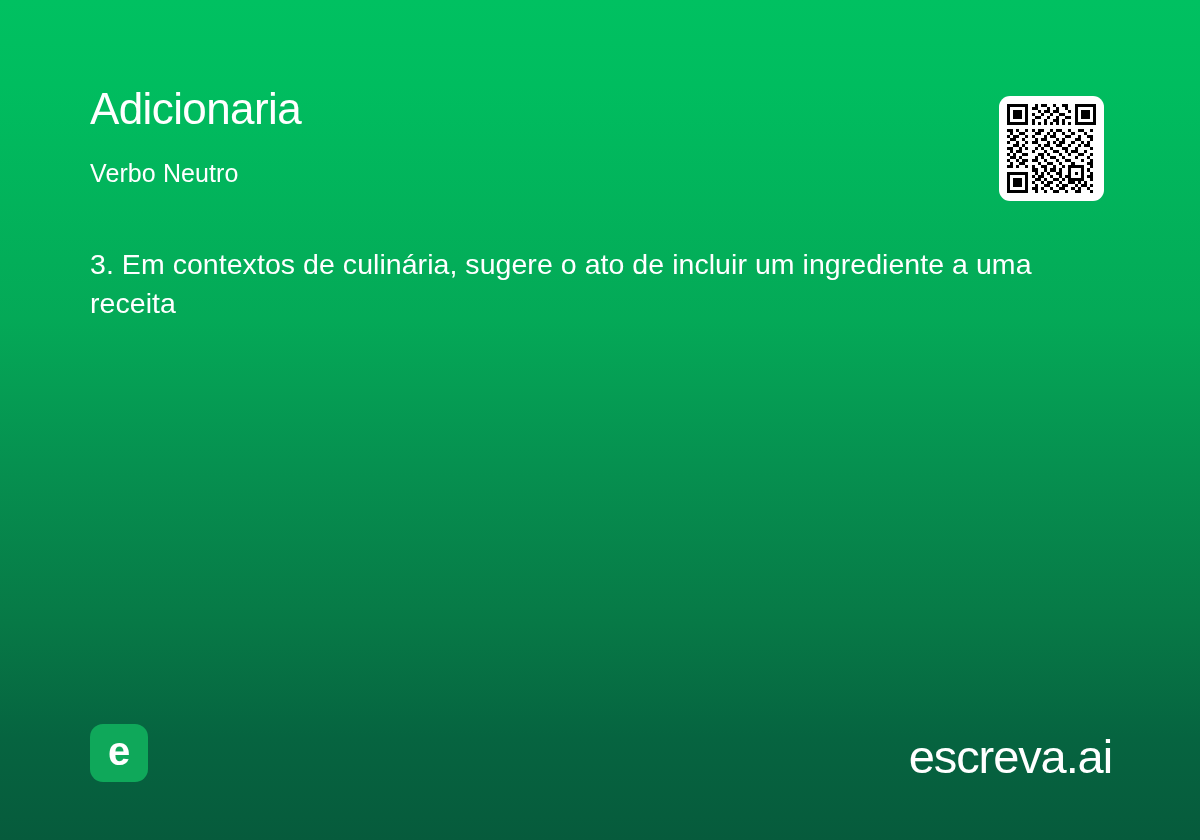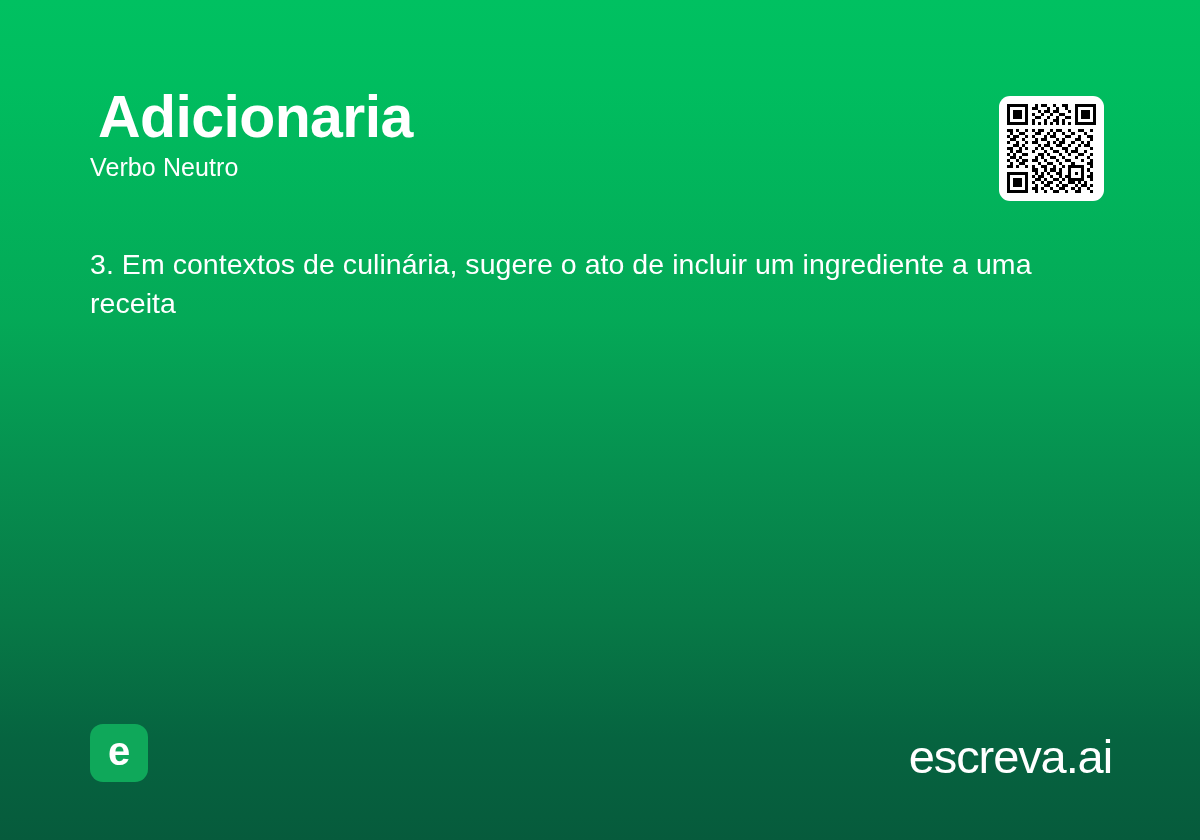--- a/index.html
+++ b/index.html
@@ -34,30 +34,29 @@
 
   
   #header {
     position: absolute;
     left: 90px;
     top: 86px;
     width: 880px;
   }
 
   #word-title {
-    font-size: 59px;
+    font-size: 44px;
     line-height: 1.06;
-    font-weight: 700;
+    font-weight: 400;
     color: #ffffff;
     letter-spacing: -0.6px;
-    margin-left: 8px;
   }
 
   #word-class {
-    margin-top: 3px;
+    margin-top: 25px;
     font-size: 25px;
     line-height: 1.2;
     font-weight: 500;
     color: #ffffff;
     letter-spacing: 0.1px;
   }
 
   
   #qr-card {
     position: absolute;

